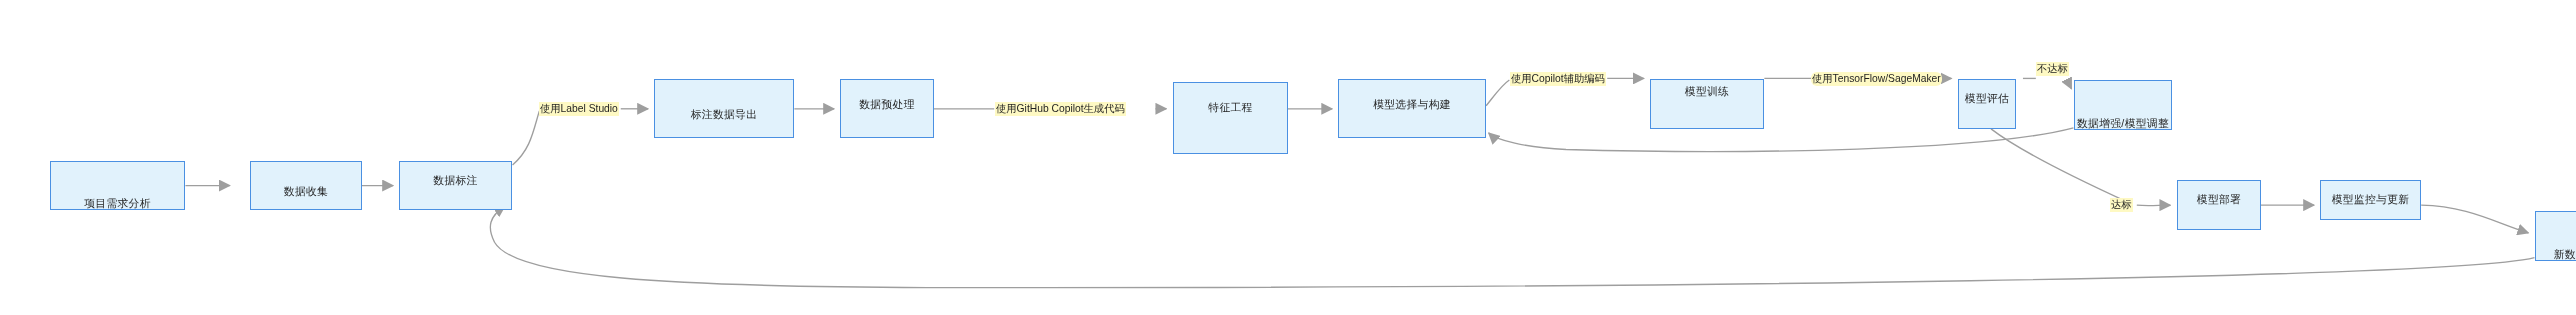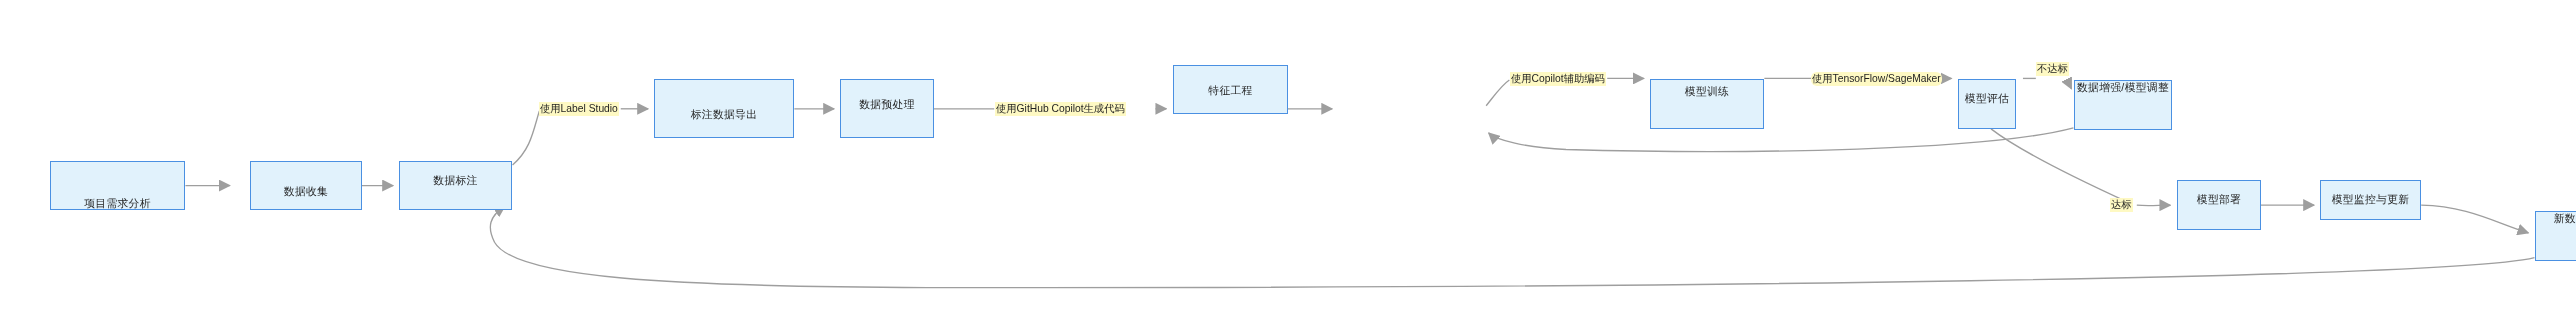--- a/index.html
+++ b/index.html
@@ -1,20 +1,20 @@
 <!DOCTYPE html>
 <html style="font-size:8.2px"><head>
 <meta charset="utf-8">
 <style>
   html,body{margin:0;padding:0;background:#ffffff;}
   body{font-family:"Liberation Sans","DejaVu Sans",sans-serif;}
   #stage{position:relative;width:2756px;height:316px;background:#ffffff;overflow:hidden;}
   #edge-layer{position:absolute;left:0;top:0;width:2756px;height:316px;}
   .node{position:absolute;box-sizing:border-box;background:#e1f2fc;border:0.8px solid #4a90e2;
-        display:flex;align-items:flex-start;justify-content:center;color:#1f1f1f;font-size:10.8px;
+        display:flex;align-items:flex-end;justify-content:center;color:#1f1f1f;font-size:10.8px;
         letter-spacing:0.3px;line-height:1.15;text-align:center;}
   .edge-label{position:absolute;background:#fef9c3;color:#1f1f1f;font-size:10.3px;
         white-space:nowrap;padding:0.5px 1px;line-height:1.25;}
 </style>
 </head>
 <body>
 
 <div id="stage">
 
   <svg id="edge-layer" viewBox="0 0 5350 613" width="2756" height="316" xmlns="http://www.w3.org/2000/svg">
@@ -60,24 +60,27 @@
   </div>
 
   <div class="node" style="left:654px;top:79px;width:140px;height:59px;align-items:flex-start;padding-top:28px;">
     <span>标注数据导出</span>
   </div>
 
   <div class="node" style="left:840px;top:79px;width:94px;height:59px;align-items:flex-start;padding-top:17.5px;">
     <span>数据预处理</span>
   </div>
 
-  <div class="node" style="left:1173px;top:65px;width:115px;height:49px;align-items:flex-start;padding-top:17.5px;">
+  <div class="node" style="left:1173px;top:82px;width:115px;height:72px;align-items:flex-start;padding-top:17.5px;">
     <span>特征工程</span>
   </div>
 
+  <div class="node" style="left:1338px;top:79px;width:148px;height:59px;align-items:flex-start;padding-top:17.5px;">
+    <span>模型选择与构建</span>
+  </div>
 
   <div class="node" style="left:1650px;top:79px;width:114px;height:50px;align-items:flex-start;padding-top:5px;text-align:center;">
     <span>模型训练</span>
   </div>
 
   <div class="node" style="left:1958px;top:79px;width:58px;height:50px;align-items:flex-start;padding-top:12.4px;">
     <span>模型评估</span>
   </div>
 
   <div class="node" style="left:2074px;top:80px;width:98px;height:50px;">

